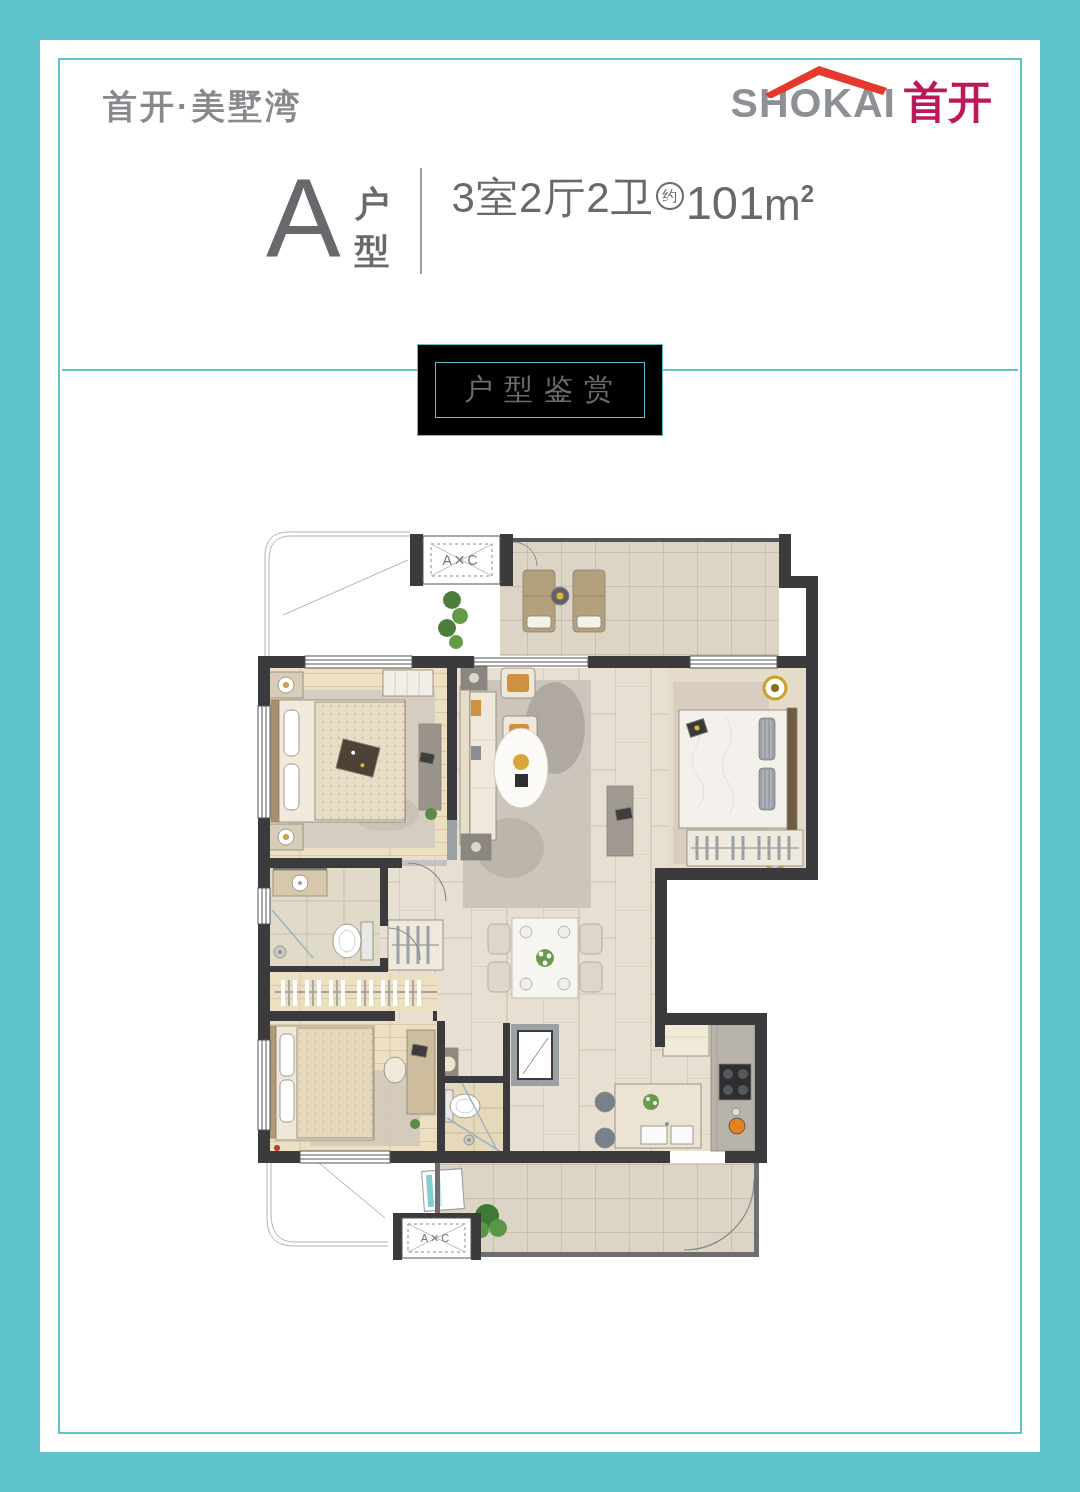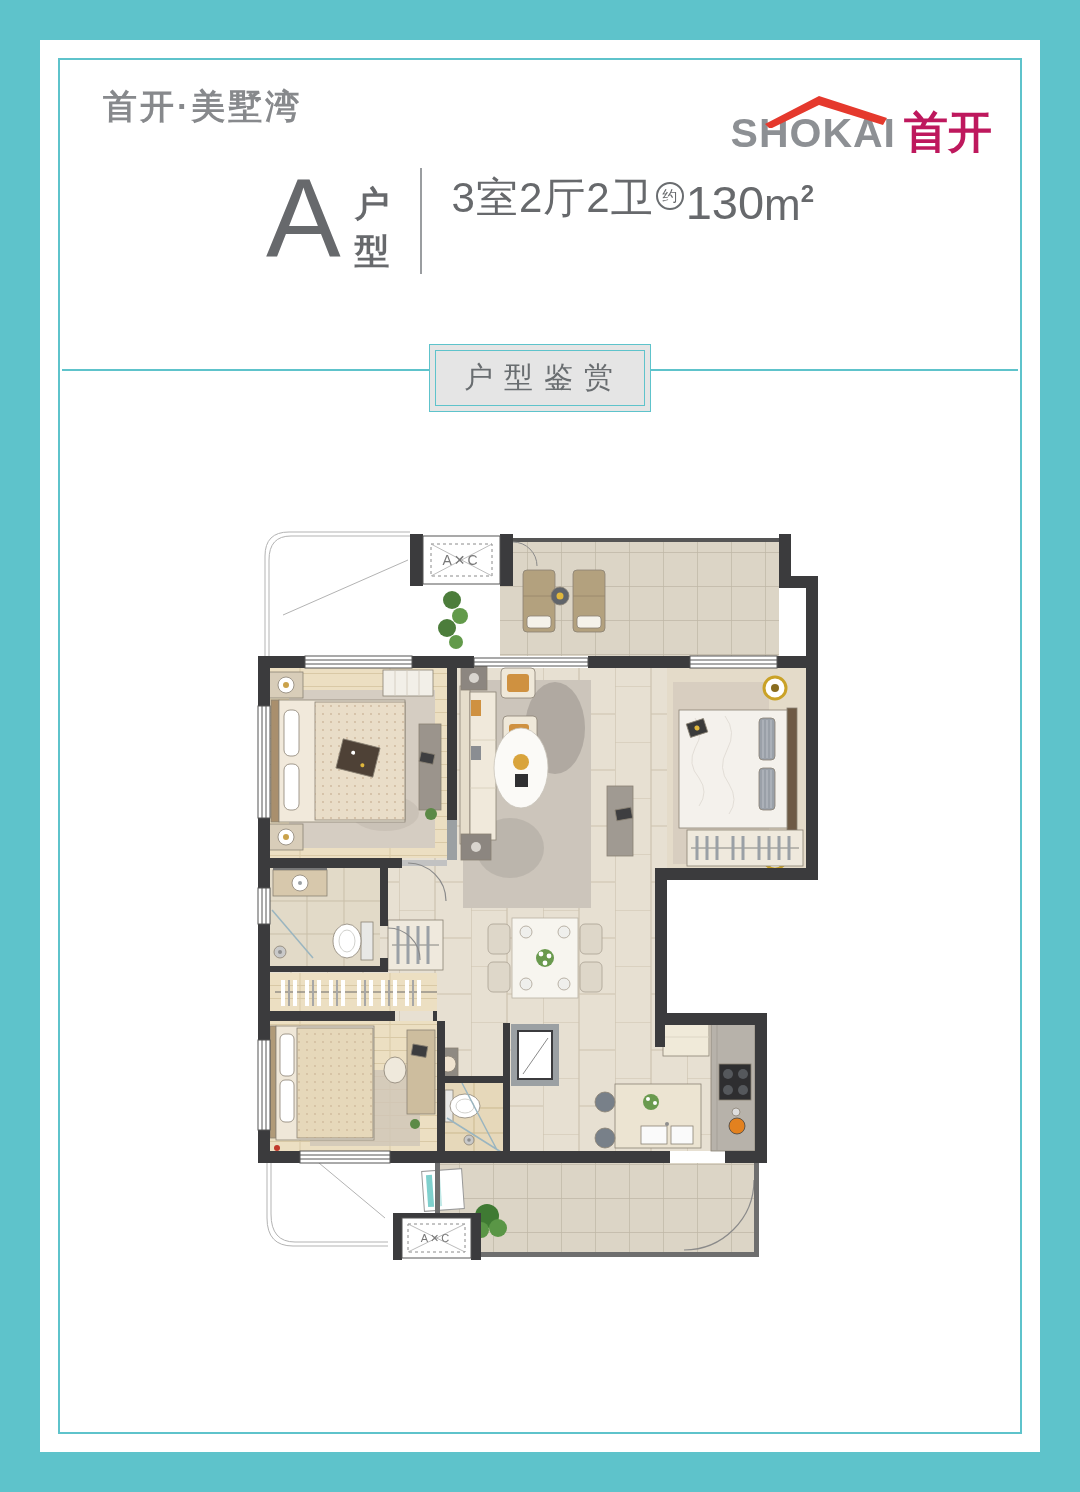--- a/index.html
+++ b/index.html
@@ -4,21 +4,21 @@
 <style>
   html,body{margin:0;padding:0;}
   .page{position:relative;width:1080px;height:1492px;background:#ffffff;overflow:hidden;
         font-family:"Liberation Sans", sans-serif;}
   .frame-band{position:absolute;inset:0;border:40px solid #5ec3cb;pointer-events:none;}
   .frame-line{position:absolute;left:58px;top:58px;right:58px;bottom:58px;border:2px solid #5ec3cb;pointer-events:none;}
 
   
   .brand-script{position:absolute;left:103px;top:84px;font-size:34px;font-weight:700;
     color:#87898c;letter-spacing:3px;text-align:center;}
-  .corp-logo{position:absolute;right:88px;top:80px;display:flex;align-items:flex-end;margin-top:30px;}
+  .corp-logo{position:absolute;right:88px;top:80px;display:flex;align-items:flex-end;}
   .corp-roof{position:absolute;left:34px;top:-16px;width:128px;height:34px;}
   .corp-latin{font-size:41px;font-weight:700;color:#8d9094;letter-spacing:1px;line-height:1;}
   .corp-cn{font-size:44px;font-weight:700;color:#be185d;margin-left:8px;line-height:1;}
 
   
   .unit-title{position:absolute;left:0;right:0;top:166px;display:flex;justify-content:center;
     align-items:flex-start;color:#67696c;}
   .unit-letter{font-size:112px;line-height:.92;font-weight:500;}
   .unit-type{display:flex;flex-direction:column;margin:14px 0 0 14px;font-size:35px;font-weight:600;line-height:1.35;}
   .title-divider{width:2px;height:106px;background:#9a9da0;margin:2px 30px 0 30px;}
@@ -28,21 +28,21 @@
   .approx-badge{width:24px;height:24px;border:2px solid #6a6d70;border-radius:50%;
     font-size:15px;display:inline-flex;align-items:center;justify-content:center;
     transform:translateY(-16px);margin:0 2px;font-weight:400;}
   .area-value{font-size:47px;line-height:.95;}
   .area-unit-base{font-size:44px;line-height:.95;}
   .area-unit-sup{font-size:24px;transform:translateY(-18px);font-weight:600;}
 
   
   .section-line{position:absolute;left:62px;right:62px;top:369px;height:2px;background:#5ec3cb;}
   .section-tag{position:absolute;left:50%;top:344px;transform:translateX(-50%);
-    background:#e5e5e5;border:1px solid #5ec3cb;padding:5px;}
+    background:#000000;border:1px solid #5ec3cb;padding:17px;text-decoration:underline;}
   .section-tag-inner{border:1px solid #5ec3cb;padding:7px 20px 7px 28px;}
   .section-label{font-size:29px;color:#696d70;letter-spacing:11px;font-weight:500;white-space:nowrap;}
 
   .floor-plan{position:absolute;left:255px;top:518px;width:585px;height:772px;}
   svg text{font-family:"Liberation Sans", sans-serif;}
 </style>
 </head>
 <body>
 
 <div class="page">
@@ -63,21 +63,21 @@
     <div class="unit-letter">A</div>
     <div class="unit-type">
       <span>户</span>
       <span>型</span>
     </div>
     <div class="title-divider"></div>
     <div class="unit-specs">
       <div class="spec-line">3室2厅2卫</div>
       <div class="area-line">
         <span class="approx-badge">约</span>
-        <span class="area-value">130</span>
+        <span class="area-value">101</span>
         <span class="area-unit-base">m</span>
         <span class="area-unit-sup">2</span>
       </div>
     </div>
   </div>
 
   <div class="section-line"></div>
   <div class="section-tag">
     <div class="section-tag-inner">
       <span class="section-label">户型鉴赏</span>

